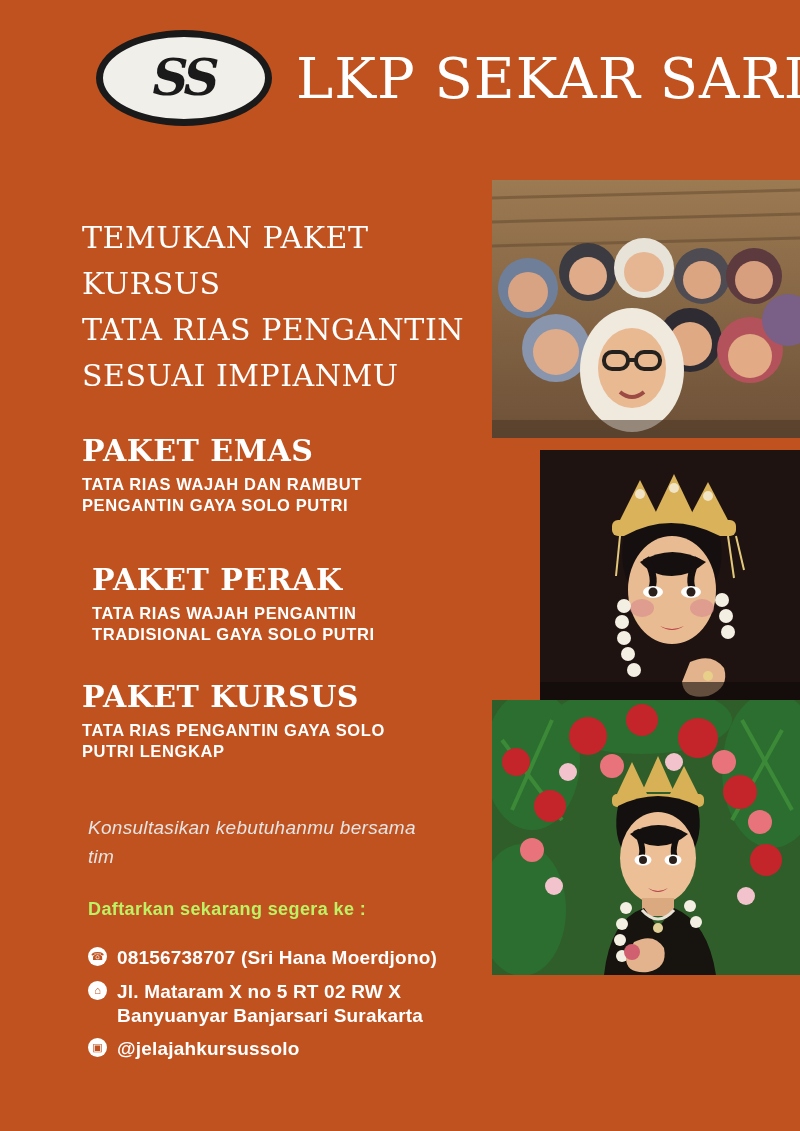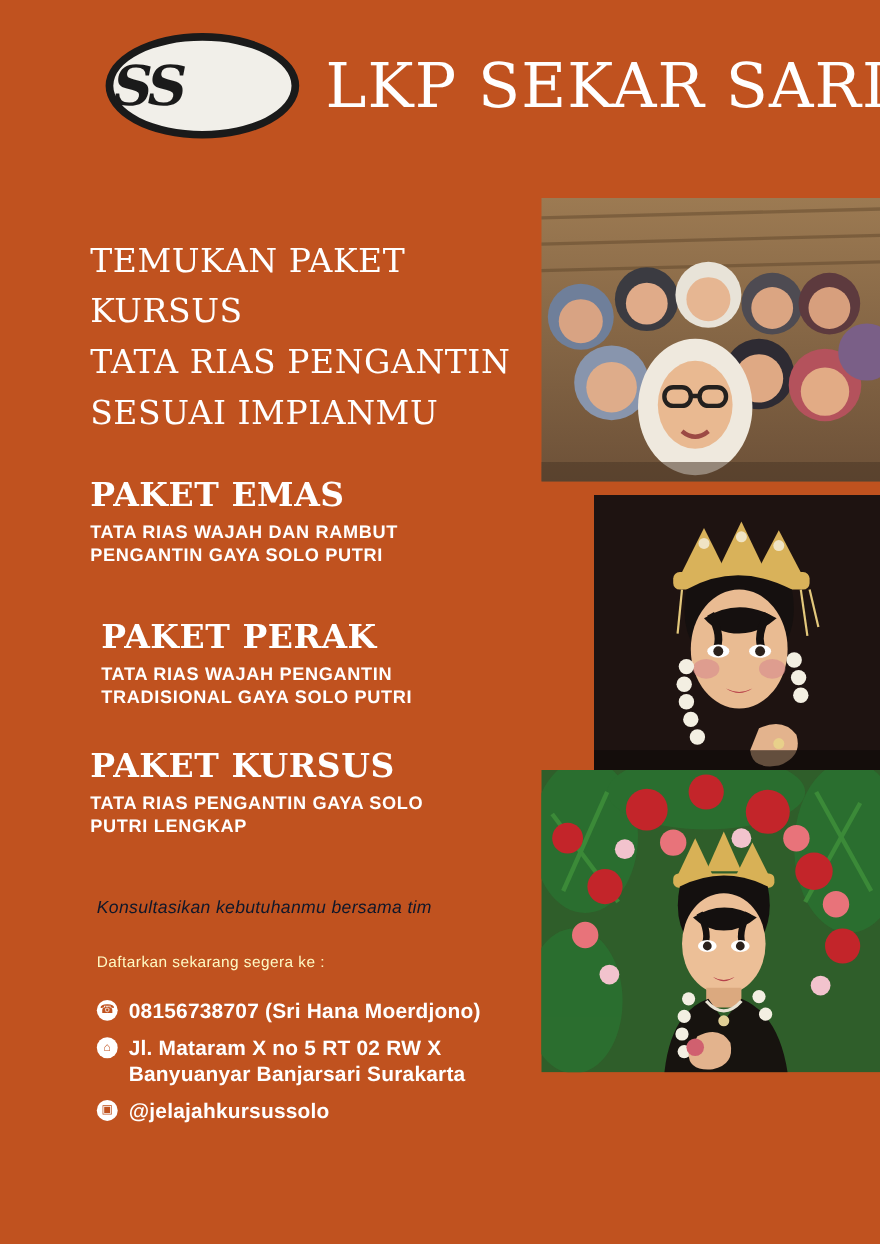--- a/index.html
+++ b/index.html
@@ -29,21 +29,21 @@
     box-sizing: border-box;
   }
   .logo {
     width: 176px;
     height: 96px;
     background: #f1efe9;
     border-radius: 50%;
     border: 7px solid #1a1a1a;
     display: flex;
     align-items: center;
-    justify-content: flex-start;
+    justify-content: center;
     box-sizing: border-box;
     flex: none;
   }
   .logo-text {
     font-family: "DejaVu Serif", serif;
     font-weight: bold;
     font-style: italic;
     font-size: 50px;
     letter-spacing: -4px;
     color: #1a1a1a;
@@ -93,35 +93,35 @@
     line-height: 1.28;
     letter-spacing: 0.6px;
     margin: 0;
     color: #ffffff;
   }
 
   .consult {
     margin-top: 52px;
     font-family: "Liberation Sans", sans-serif;
     font-style: italic;
-    font-size: 16px;
+    font-size: 19px;
     line-height: 1.5;
     letter-spacing: 0.3px;
     width: 340px;
     padding-left: 6px;
-    color: #0f172a;
+    color: #e5e5e5;
   }
   .register {
     margin-top: 28px;
     padding-left: 6px;
     font-family: "Liberation Sans", sans-serif;
-    font-weight: normal;
-    font-size: 14px;
+    font-weight: bold;
+    font-size: 18px;
     letter-spacing: 0.4px;
-    color: #fef9c3;
+    color: #bef264;
   }
 
   .contacts {
     margin-top: 26px;
     padding-left: 6px;
   }
   .contact-row {
     display: flex;
     align-items: flex-start;
     margin-bottom: 9px;

